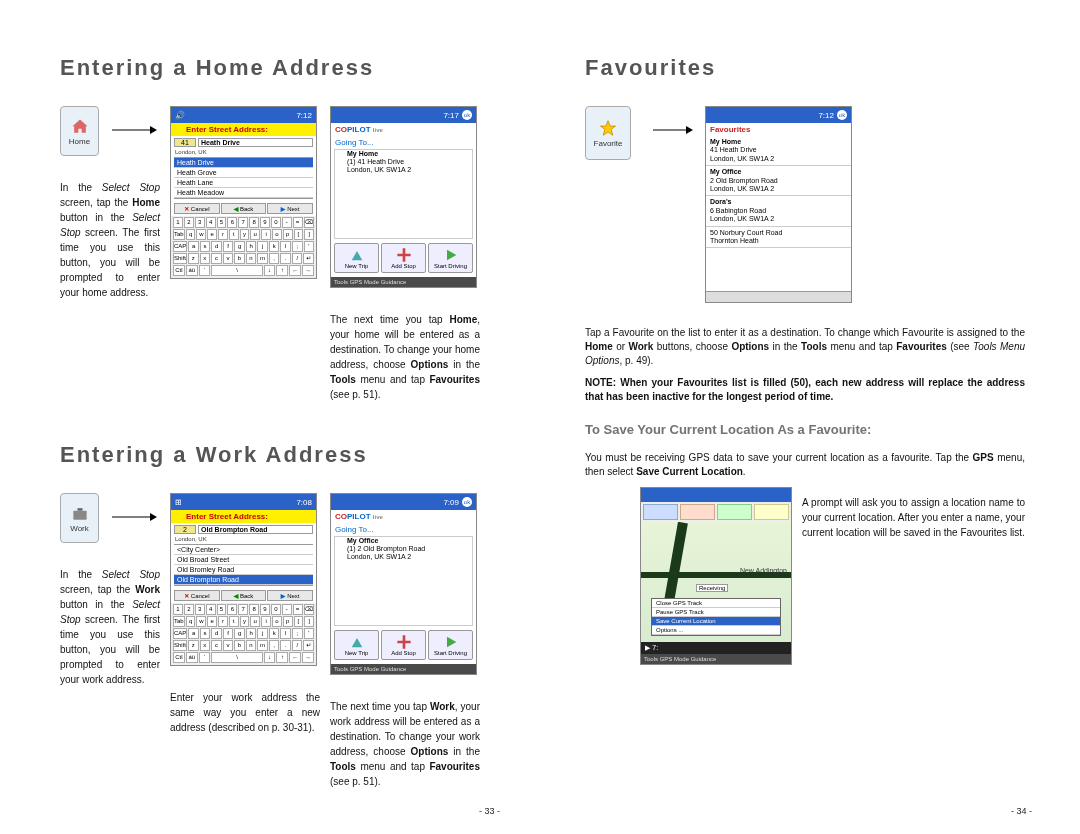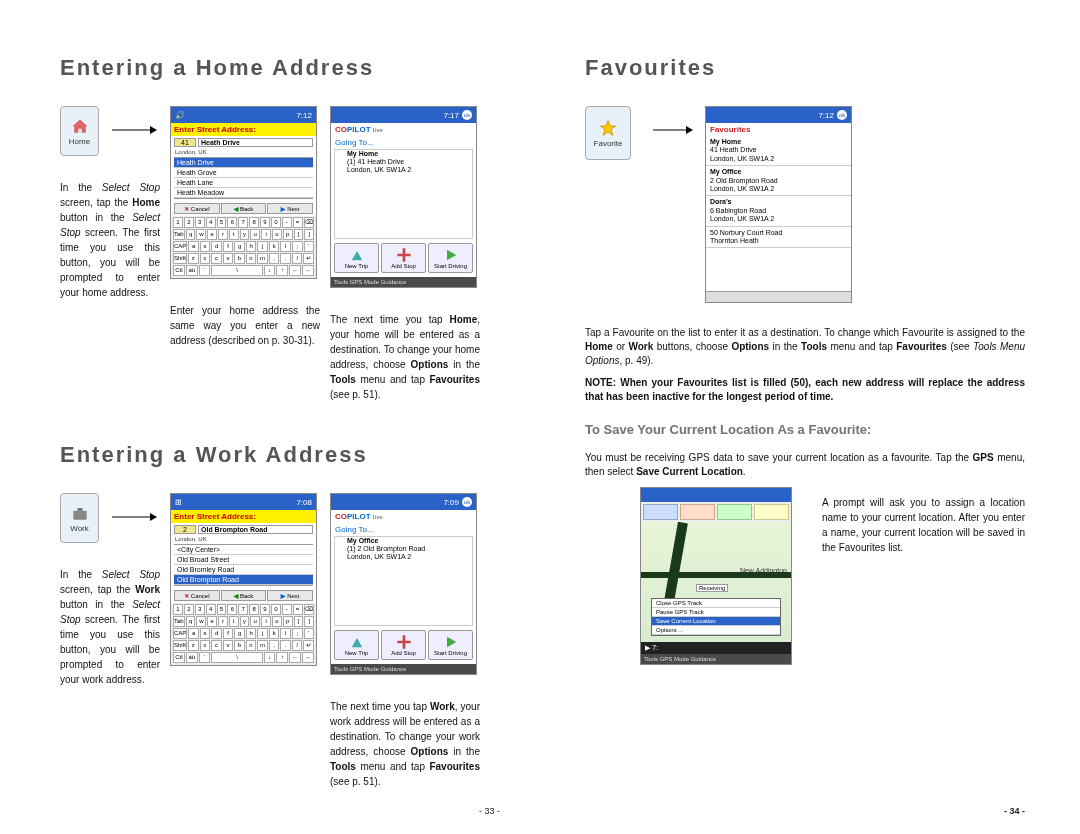--- a/index.html
+++ b/index.html
@@ -88,21 +88,21 @@
   .titlebar .spacer{flex:1}
   .ok {
     background:#fff;color:#2a62c8;border-radius:50%;
     width:10px;height:10px;font-size:6px;display:flex;
     align-items:center;justify-content:center;margin-left:3px;
   }
   .yellowbar {
     background:#fff000;
     color:#c00;
     font-weight:bold;
-    padding:2px 3px;
+    padding:2px 15px;
     font-size:8px;
   }
   .inputrow{display:flex;gap:2px;padding:2px 3px;background:#fff;}
   .numbox{background:#f0e68c;border:1px solid #999;width:20px;text-align:center;font-size:7px;}
   .txtbox{flex:1;border:1px solid #999;background:#fff;font-size:7px;padding:0 2px;font-weight:bold;}
   .sublbl{padding:0 4px;font-size:6px;color:#333;}
   .list{border-top:1px solid #999;border-bottom:1px solid #999;margin:2px 3px;}
   .list .item{padding:1px 3px;border-bottom:1px solid #ccc;font-size:7px;}
   .list .item.sel{background:#2a62c8;color:#fff;}
   .btnrow{display:flex;gap:1px;padding:2px 3px;}
@@ -122,21 +122,21 @@
   .menubar{background:#4a4a4a;color:#ddd;font-size:6px;padding:2px 3px;display:flex;gap:4px;}
   .favlist .fitem{padding:2px 4px;border-bottom:1px solid #ccc;font-size:7px;line-height:1.2;}
   .favlist .fitem .t{font-weight:bold;}
   .mapblock{height:120px;background:linear-gradient(#e8f4d8,#d8ecd0);position:relative;overflow:hidden;}
   .mapblock .road{position:absolute;background:#1a3a1a;}
   .mapmenu{position:absolute;bottom:6px;left:10px;right:10px;background:#fff;border:1px solid #666;font-size:6px;}
   .mapmenu .mi{padding:1px 4px;border-bottom:1px solid #ccc;}
   .mapmenu .mi.sel{background:#2a62c8;color:#fff;}
   .pagenum{position:absolute;bottom:18px;font-size:9px;color:#222;margin-top:13px;}
   .pn-left{right:40px;}
-  .pn-right{right:55px;font-weight:bold;}
+  .pn-right{right:48px;}
   .favicon-star{width:44px;height:52px;}
 </style>
 </head>
 <body>
 
 <div class="page">
   <h1>Entering a Home Address</h1>
 
   <div class="row">
 
@@ -246,21 +246,20 @@
               <div class="key">áü</div>
               <div class="key">`</div>
               <div class="key" style="flex:5">\</div>
               <div class="key">↓</div>
               <div class="key">↑</div>
               <div class="key">←</div>
               <div class="key">→</div>
             </div>
         </div>
       </div>
-      <p class="caption">Enter your home address the same way you enter a new address (described on p. 30-31).</p>
     </div>
 
     <div class="col" style="width:150px">
       <div class="device">
         <div class="titlebar">
             <span class="spacer"></span>
             <span>7:17</span>
             <span class="ok">ok</span>
           </div>
         <div class="redhdr"><span style="color:#c22">CO</span><span style="color:#06c">PILOT</span> <span style="color:#888;font-size:6px">live</span></div>
@@ -406,20 +405,21 @@
               <div class="key">áü</div>
               <div class="key">`</div>
               <div class="key" style="flex:5">\</div>
               <div class="key">↓</div>
               <div class="key">↑</div>
               <div class="key">←</div>
               <div class="key">→</div>
             </div>
         </div>
       </div>
+      <p class="caption">Enter your work address the same way you enter a new address (described on p. 30-31).</p>
     </div>
 
     <div class="col" style="width:150px">
       <div class="device">
         <div class="titlebar">
             <span class="spacer"></span>
             <span>7:09</span>
             <span class="ok">ok</span>
           </div>
         <div class="redhdr"><span style="color:#c22">CO</span><span style="color:#06c">PILOT</span> <span style="color:#888;font-size:6px">live</span></div>
@@ -536,17 +536,17 @@
         <div class="mapmenu">
           <div class="mi">Close GPS Track</div>
           <div class="mi">Pause GPS Track</div>
           <div class="mi sel">Save Current Location</div>
           <div class="mi">Options ...</div>
         </div>
       </div>
       <div style="background:#222;color:#fff;font-size:7px;padding:2px 4px">▶ 7:</div>
       <div class="menubar">Tools  GPS  Mode  Guidance</div>
     </div>
-    <p class="caption" style="flex:1;margin-left:20px;margin-top:8px">A prompt will ask you to assign a location name to your current location. After you enter a name, your current location will be saved in the Favourites list.</p>
+    <p class="caption" style="flex:1;margin-top:8px">A prompt will ask you to assign a location name to your current location. After you enter a name, your current location will be saved in the Favourites list.</p>
   </div>
 
   <div class="pagenum pn-right">- 34 -</div>
 </div>
 
 </body></html>

